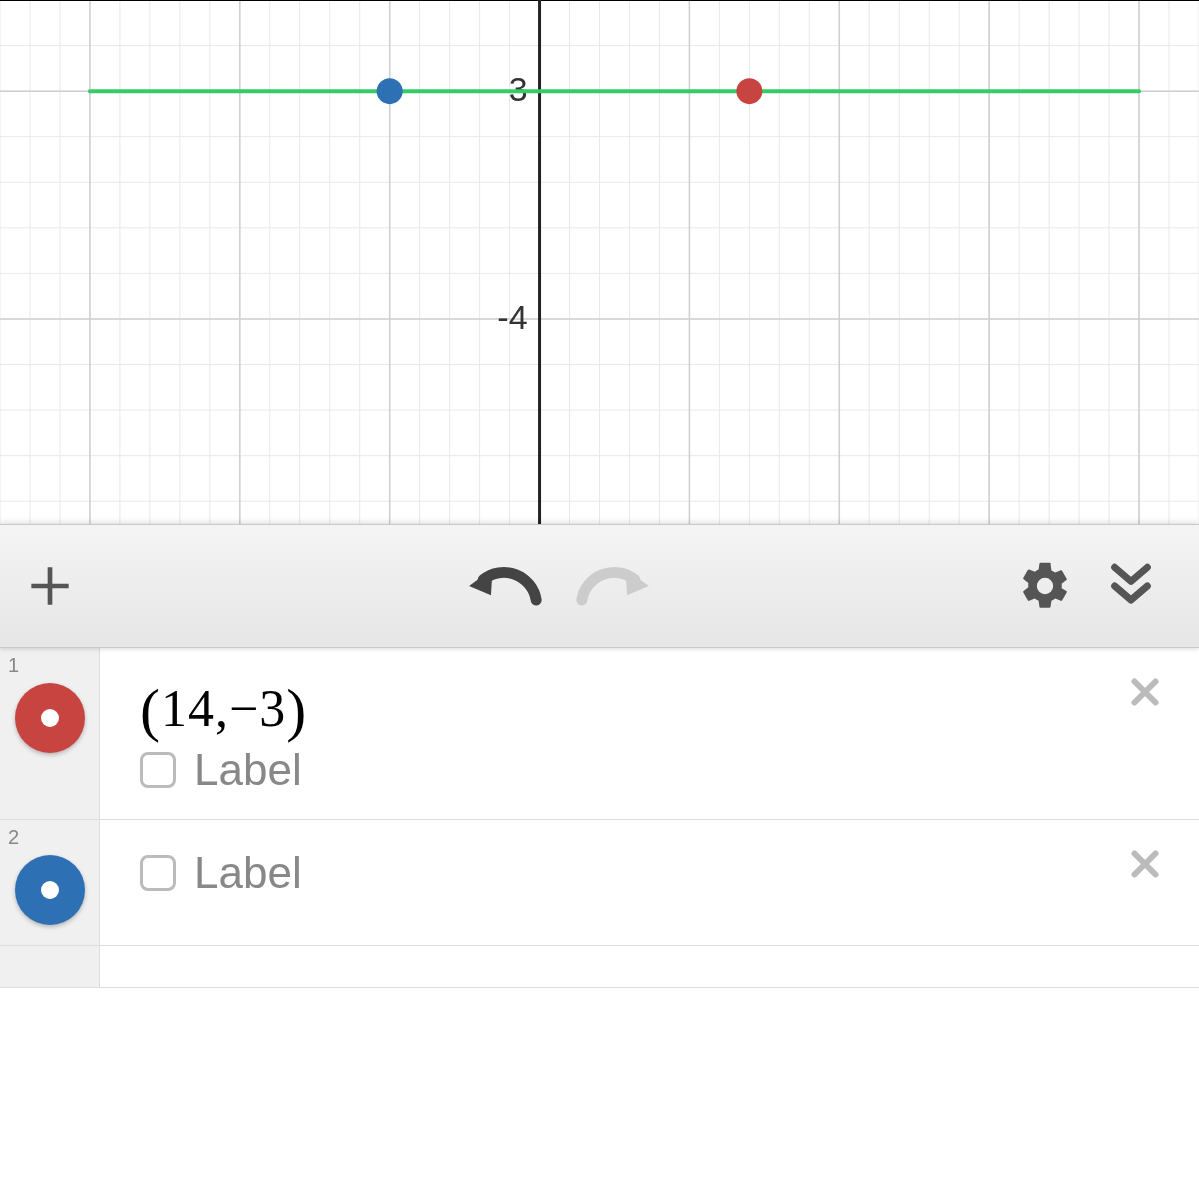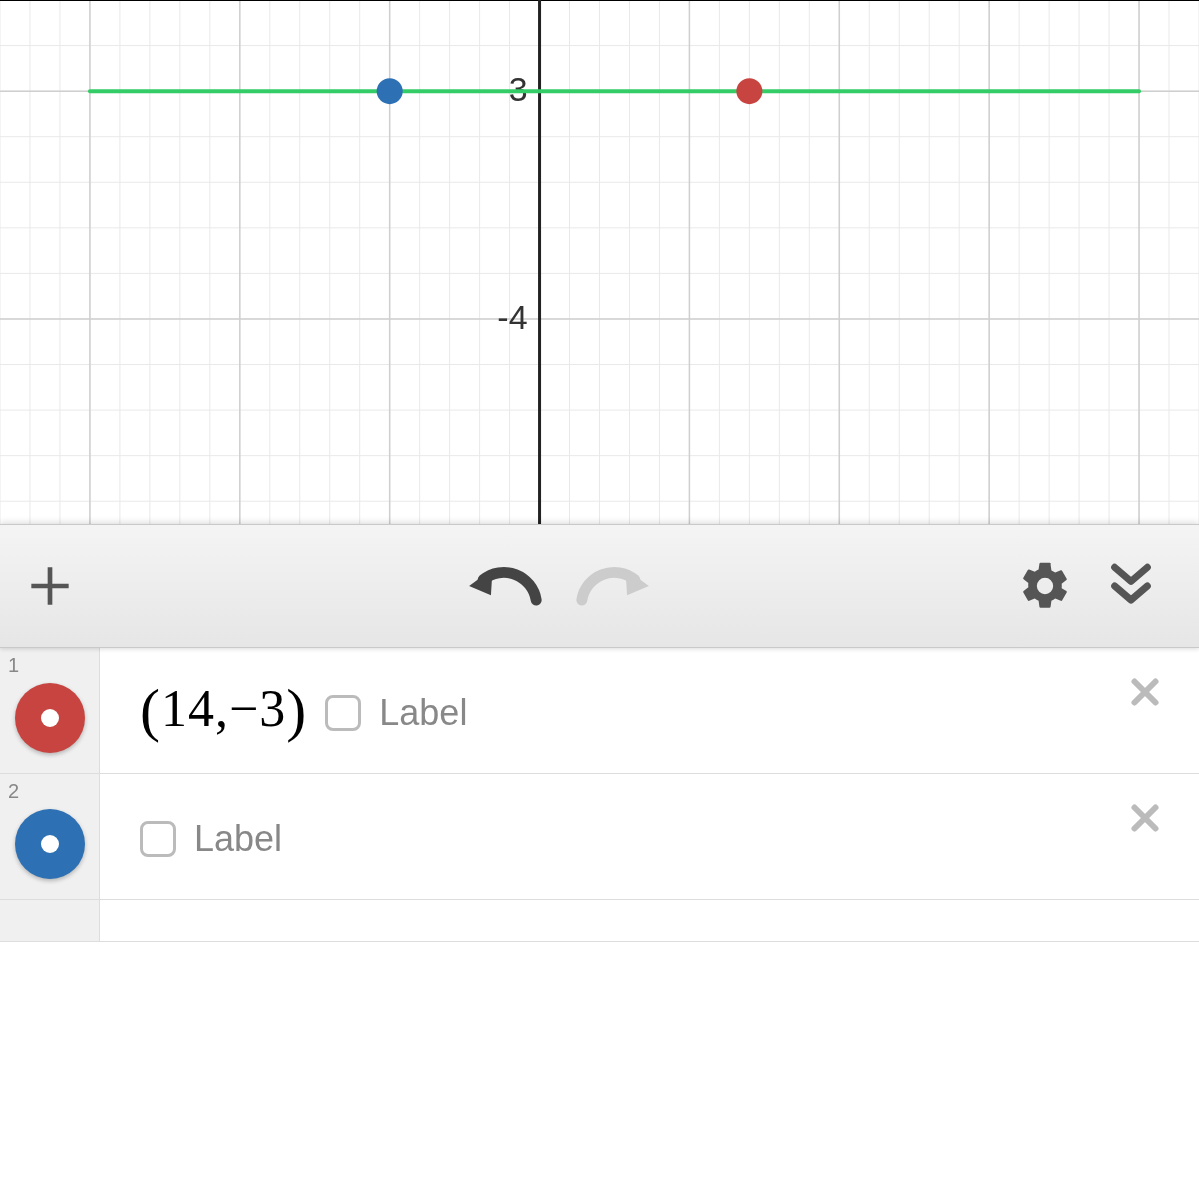--- a/index.html
+++ b/index.html
@@ -31,32 +31,32 @@
     display: flex; flex-direction: column; align-items: center; padding-top: 6px; padding-bottom: 20px;
   }
   .expr-num { font-size: 20px; color: #888; align-self: flex-start; margin-left: 8px; margin-bottom: 6px; }
   .color-badge {
     width: 70px; height: 70px; border-radius: 50%;
     display: flex; align-items: center; justify-content: center;
     box-shadow: 0 2px 4px rgba(0,0,0,0.25);
     cursor: pointer;
   }
   .color-badge .inner { width: 18px; height: 18px; background: #fff; border-radius: 50%; }
-  .expr-body { flex: 1; padding: 28px 40px 24px 40px; display: flex; flex-direction: row; gap: 18px; position: relative; }
+  .expr-body { flex: 1; padding: 28px 40px 24px 40px; display: flex; flex-direction: column; position: relative; }
   .math {
     font-family: "Times New Roman", Times, serif;
     font-size: 52px;
     letter-spacing: 1px;
   }
   .paren { font-size: 60px; vertical-align: -4px; }
   .label-row { display: flex; align-items: center; gap: 18px; }
   .chk {
     width: 36px; height: 36px; border: 3px solid #bbb; border-radius: 8px; background: #fff; cursor: pointer;
   }
-  .label-text { font-size: 36px; color: #888; }
+  .label-text { font-size: 44px; color: #888; }
   .row-close {
     position: absolute; top: 20px; right: 30px; width: 48px; height: 48px;
     display: flex; align-items: center; justify-content: center; cursor: pointer;
     background: none; border: none;
   }
   .blank-row { height: 42px; display: flex; }
   .blank-row .expr-tab { padding: 0; }
   .blank-row .expr-body { padding: 0; }
 </style>
 </head>

